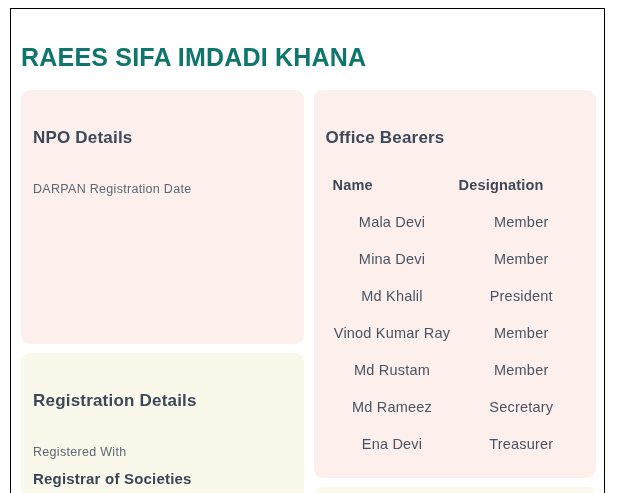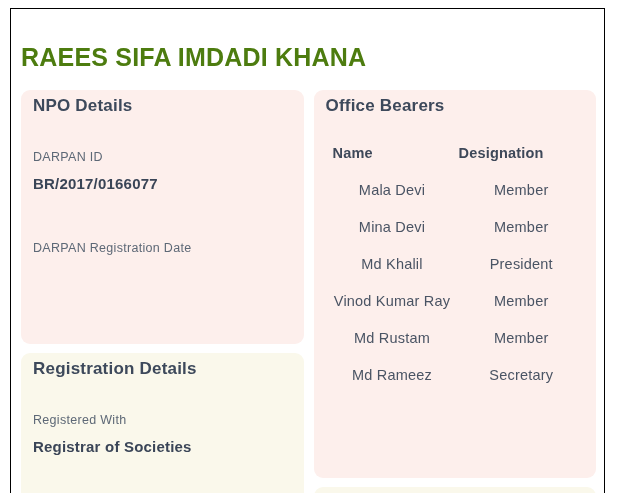--- a/index.html
+++ b/index.html
@@ -13,41 +13,41 @@
     position: absolute;
     left: 10px; top: 8px;
     width: 595px; height: 700px;
     border: 1px solid #000000;
     background: #ffffff;
   }
   .frame-inner {
     padding: 34px 8px 0 10px;
   }
   .page-title {
-    color: #4d7c0f;
+    color: #0f766e;
     font-size: 25px;
     font-weight: 800;
     letter-spacing: 0.2px;
     margin-bottom: 18px;
   }
   .cards {
     display: flex;
     gap: 10px;
     align-items: flex-start;
   }
   .col {
     display: flex;
     flex-direction: column;
     gap: 9px;
     width: 283px;
   }
   .card {
     border-radius: 9px;
     width: 100%;
-    padding: 4px 12px 20px 12px;
+    padding: 36px 12px 20px 12px;
   }
   .card.pink { background: #fdefec; }
   .card.cream { background: #faf8eb; }
   .card-heading {
     color: #3d495b;
     font-size: 17px;
     font-weight: 700;
     letter-spacing: 0.2px;
     line-height: 23px;
   }
@@ -106,24 +106,20 @@
 
     <h1 class="page-title">RAEES SIFA IMDADI KHANA</h1>
 
     <div class="cards">
 
       <div class="col">
 
         <div class="card pink npo-card">
           <div class="card-heading">NPO Details</div>
           <div class="field">
-            <div class="field-label">DARPAN ID</div>
-            <div class="field-value">BR/2017/0166077</div>
-          </div>
-          <div class="field">
             <div class="field-label">DARPAN Registration Date</div>
           </div>
         </div>
 
         <div class="card cream reg-card">
           <div class="card-heading">Registration Details</div>
           <div class="field">
             <div class="field-label">Registered With</div>
             <div class="field-value">Registrar of Societies</div>
           </div>
@@ -160,20 +156,24 @@
                 <td>Member</td>
               </tr>
               <tr>
                 <td class="col-name">Md Rustam</td>
                 <td>Member</td>
               </tr>
               <tr>
                 <td class="col-name">Md Rameez</td>
                 <td>Secretary</td>
               </tr>
+              <tr>
+                <td class="col-name">Ena Devi</td>
+                <td>Treasurer</td>
+              </tr>
             </tbody>
           </table>
         </div>
 
         <div class="card cream partial-card"></div>
 
       </div>
 
     </div>
   </div>

